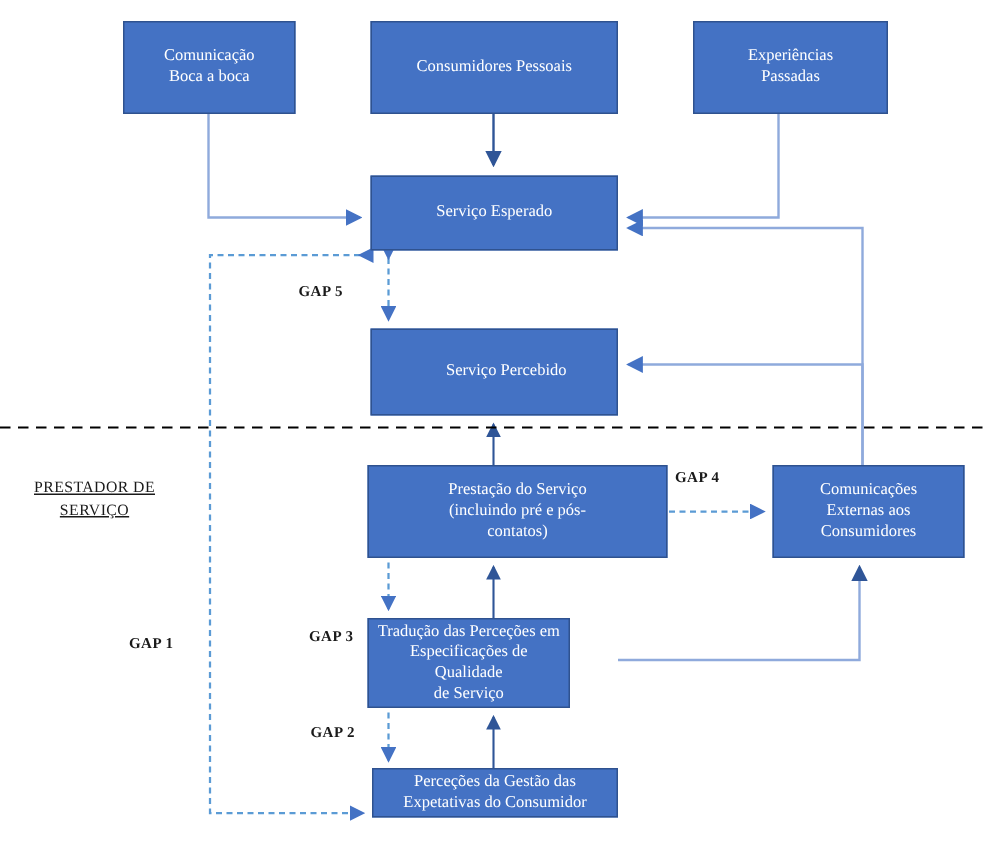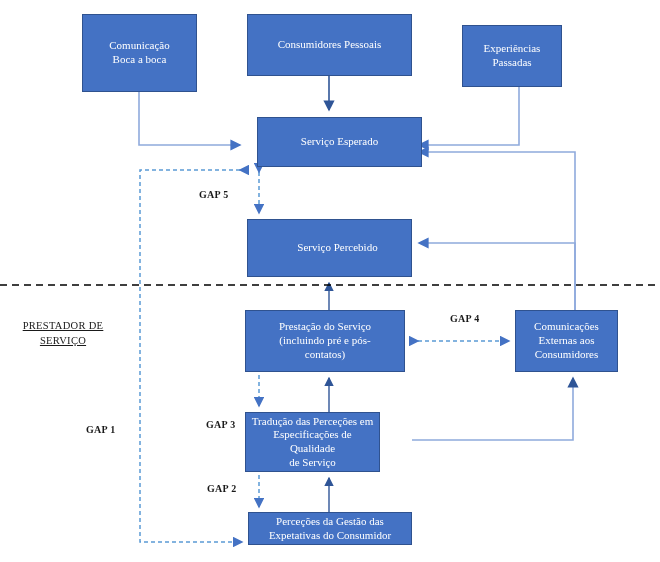--- a/index.html
+++ b/index.html
@@ -23,29 +23,29 @@
     justify-content:center;
     text-align:center;
     line-height:1.25;
     font-size:11px;
     box-sizing:border-box;
     padding:2px 4px;
     white-space:pre-line;
   }
 
   
-  #n-wom        {left:82px; top:14px;  width:115px; height:78px;}
+  #n-wom        {left:82px; top:14px;  width:115px; height:62px;}
   #n-needs      {left:247px;top:14px;  width:165px; height:62px;}
-  #n-past       {left:462px;top:14px;  width:100px; height:62px;margin-top:11px;}
-  #n-expected   {left:257px;top:117px; width:165px; height:50px;}
+  #n-past       {left:462px;top:14px;  width:130px; height:62px;}
+  #n-expected   {left:247px;top:117px; width:165px; height:50px;}
   #n-perceived  {left:247px;top:219px; width:165px; height:58px;padding-left:20px;}
-  #n-delivery   {left:245px;top:310px; width:160px; height:62px;}
+  #n-delivery   {left:245px;top:310px; width:200px; height:62px;}
   #n-translation{left:245px;top:412px; width:135px; height:60px;}
   #n-mgmtperc   {left:248px;top:512px; width:164px; height:33px;}
-  #n-external   {left:515px;top:310px; width:103px; height:62px;}
+  #n-external   {left:515px;top:310px; width:128px; height:62px;}
 
   .gap-label{
     position:absolute;
     font-family:"Liberation Serif", serif;
     font-size:10px;
     font-weight:bold;
     color:#1a1a1a;
     letter-spacing:0.3px;
     white-space:nowrap;
   }

